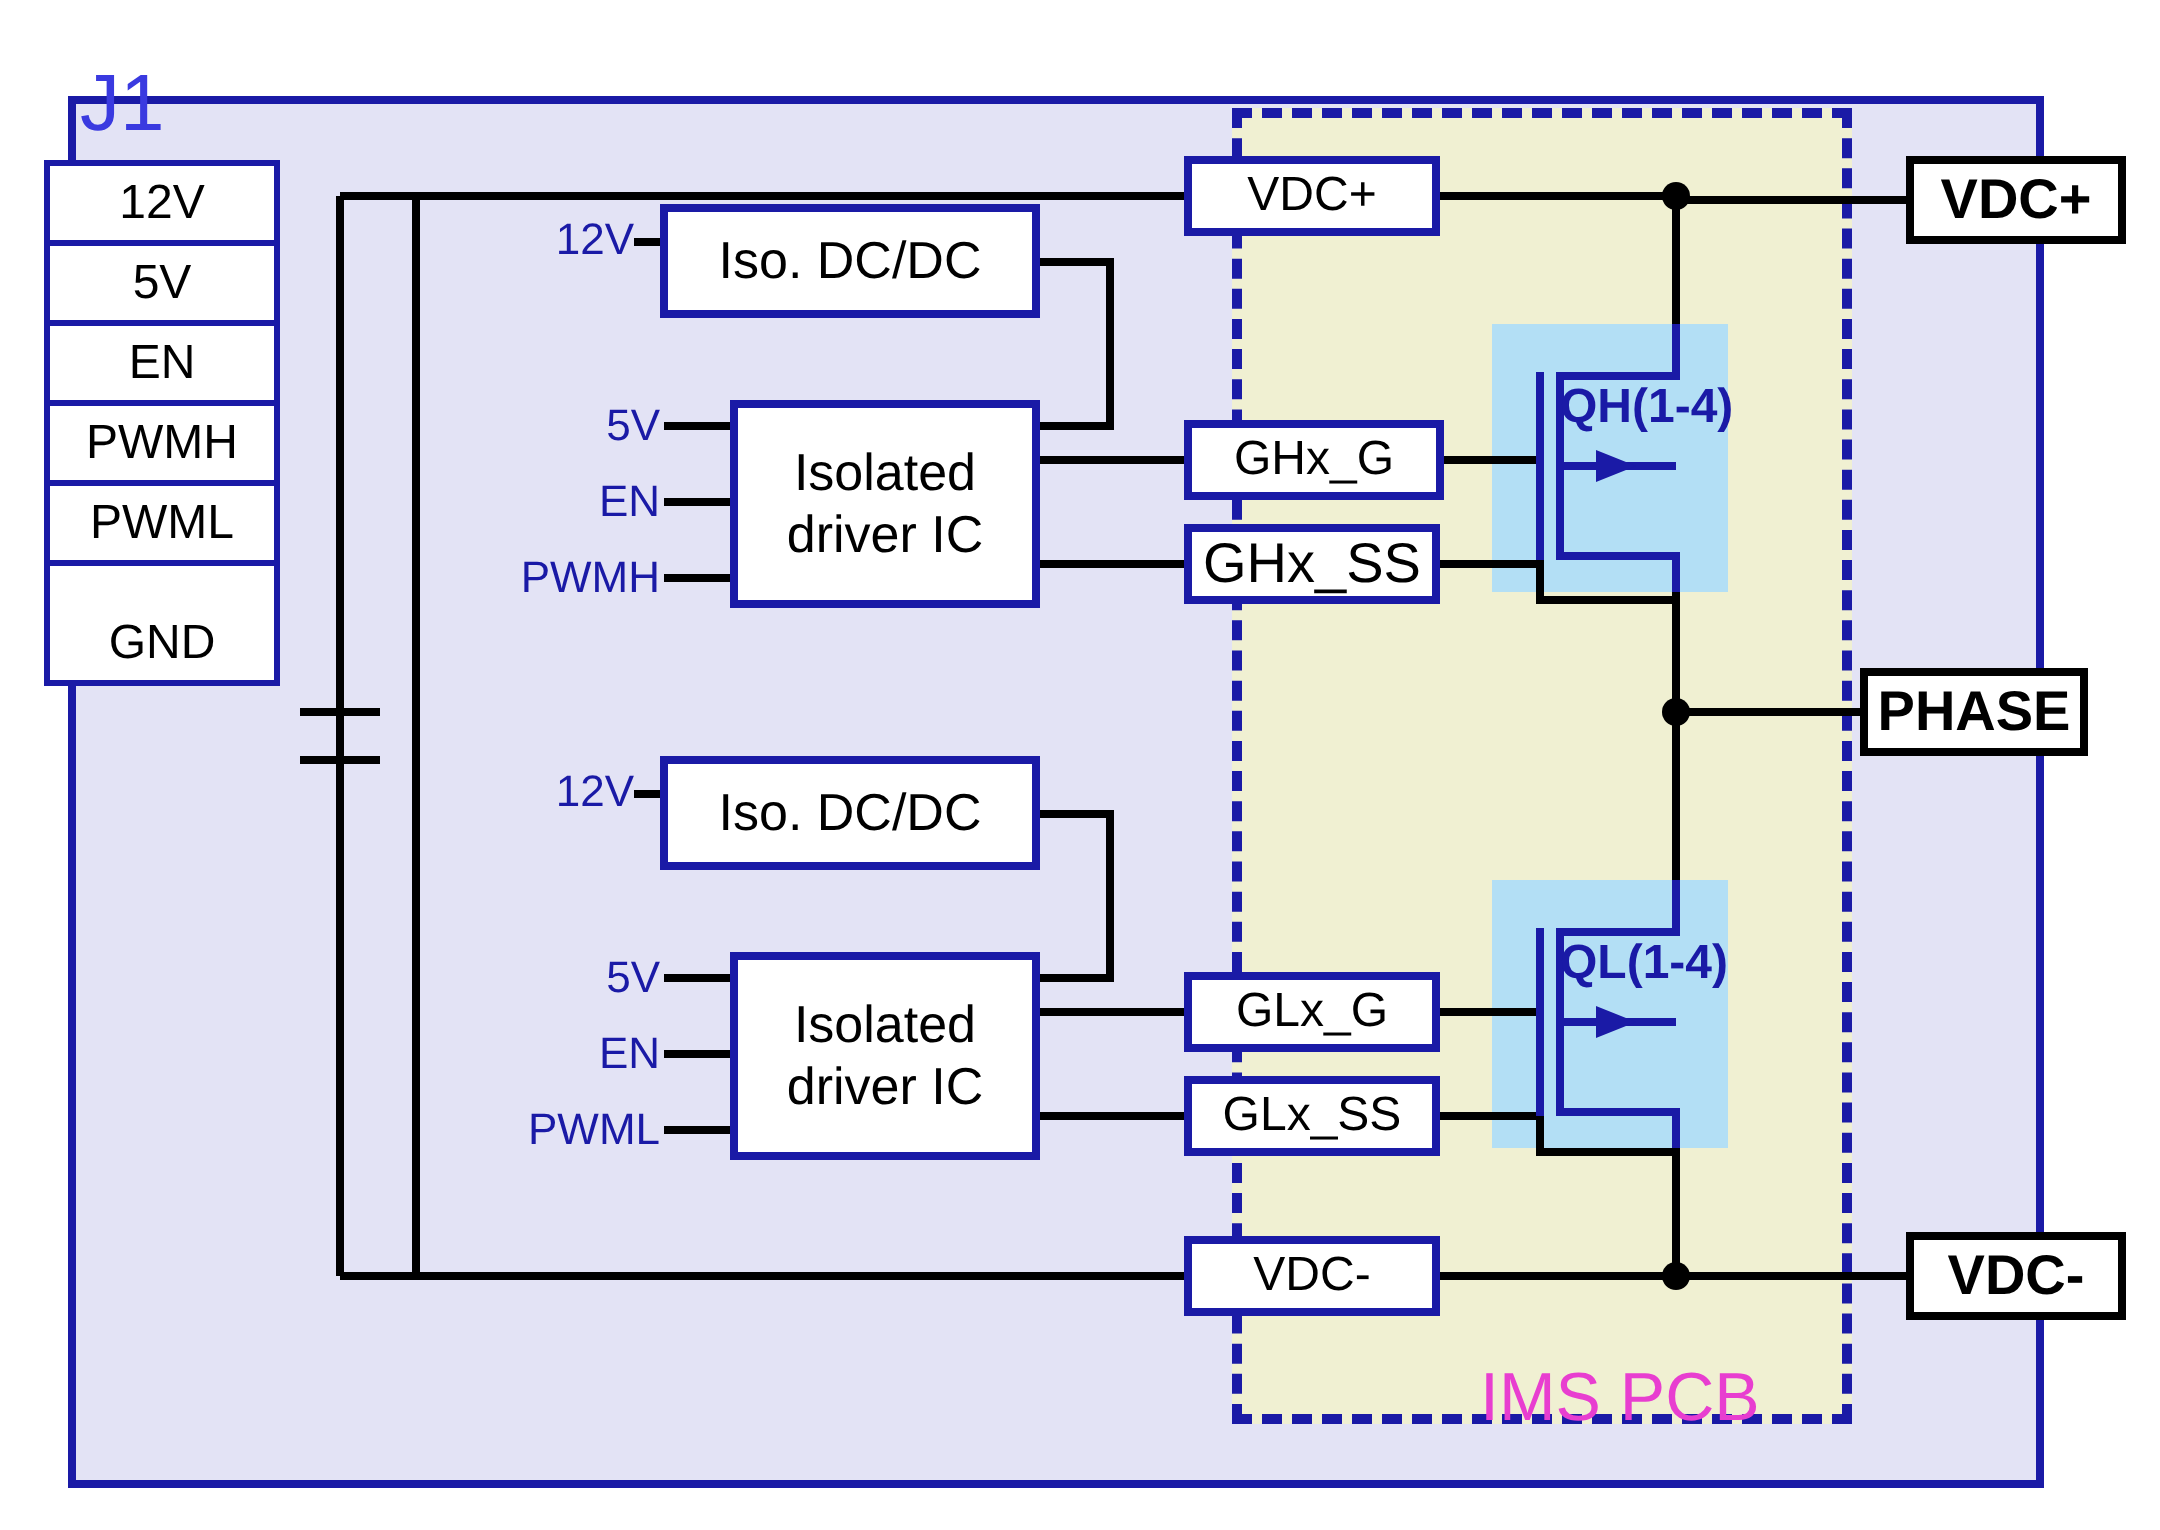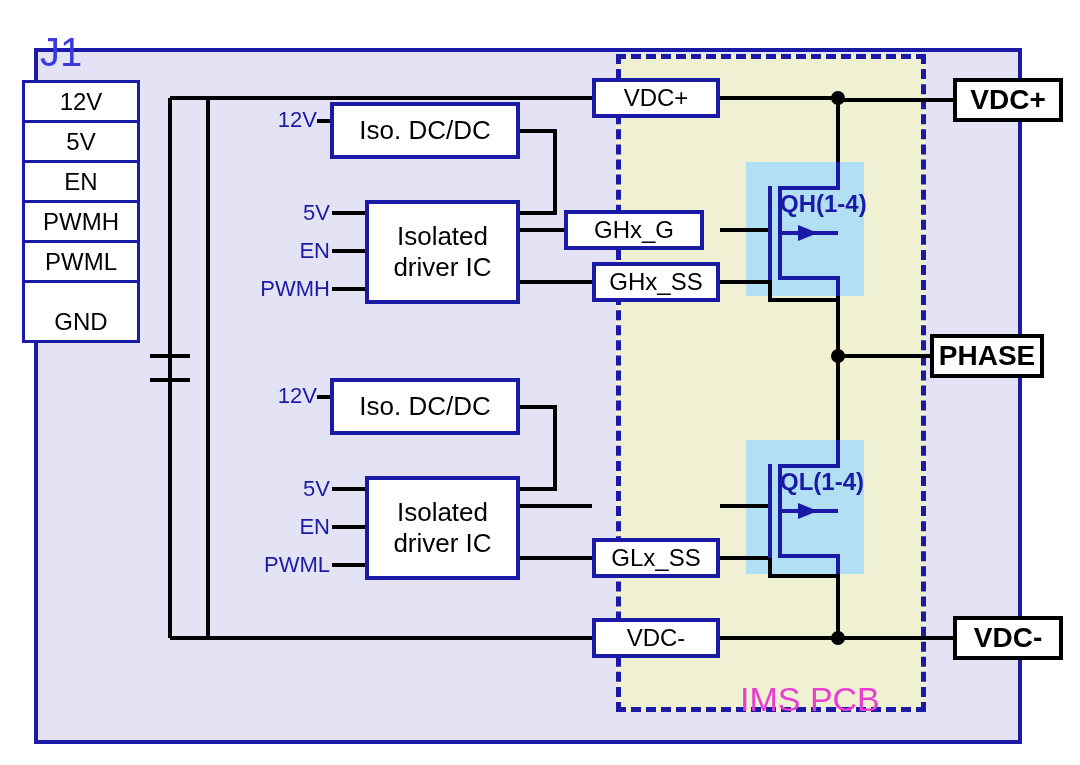--- a/index.html
+++ b/index.html
@@ -135,32 +135,33 @@
 
   <div class="block" style="left:330px; top:102px; width:190px; height:57px;">Iso. DC/DC</div>
   <div class="net-label" style="left:255px; top:107px; width:62px;">12V</div>
 
   <div class="block" style="left:365px; top:200px; width:155px; height:104px; white-space:pre-line;">Isolated
 driver IC</div>
   <div class="net-label" style="left:280px; top:200px; width:50px;">5V</div>
   <div class="net-label" style="left:280px; top:238px; width:50px;">EN</div>
   <div class="net-label" style="left:251px; top:276px; width:79px;">PWMH</div>
 
-  <div class="block" style="left:564px; top:210px; width:140px; height:40px; font-size:24px;">GHx_G</div>
-  <div class="block" style="left:592px; top:262px; width:128px; height:40px; font-size:24px;">GHx_SS</div>
+  <div class="block" style="left:592px; top:210px; width:130px; height:40px; font-size:24px;">GHx_G</div>
+  <div class="block" style="left:592px; top:262px; width:128px; height:40px; font-size:28px;">GHx_SS</div>
 
   <div class="block" style="left:330px; top:378px; width:190px; height:57px;">Iso. DC/DC</div>
   <div class="net-label" style="left:255px; top:383px; width:62px;">12V</div>
 
   <div class="block" style="left:365px; top:476px; width:155px; height:104px; white-space:pre-line;">Isolated
 driver IC</div>
   <div class="net-label" style="left:280px; top:476px; width:50px;">5V</div>
   <div class="net-label" style="left:280px; top:514px; width:50px;">EN</div>
   <div class="net-label" style="left:251px; top:552px; width:79px;">PWML</div>
 
+  <div class="block" style="left:592px; top:486px; width:128px; height:40px; font-size:24px;">GLx_G</div>
   <div class="block" style="left:592px; top:538px; width:128px; height:40px; font-size:24px;">GLx_SS</div>
 
   <div class="block" style="left:592px; top:78px;  width:128px; height:40px; font-size:24px;">VDC+</div>
   <div class="block" style="left:592px; top:618px; width:128px; height:40px; font-size:24px;">VDC-</div>
 
   <div class="fet-box" style="left:746px; top:162px; width:118px; height:134px;"></div>
   <div class="fet-box" style="left:746px; top:440px; width:118px; height:134px;"></div>
   <div class="fet-label" style="left:780px; top:190px;">QH(1-4)</div>
   <div class="fet-label" style="left:780px; top:468px;">QL(1-4)</div>
 

